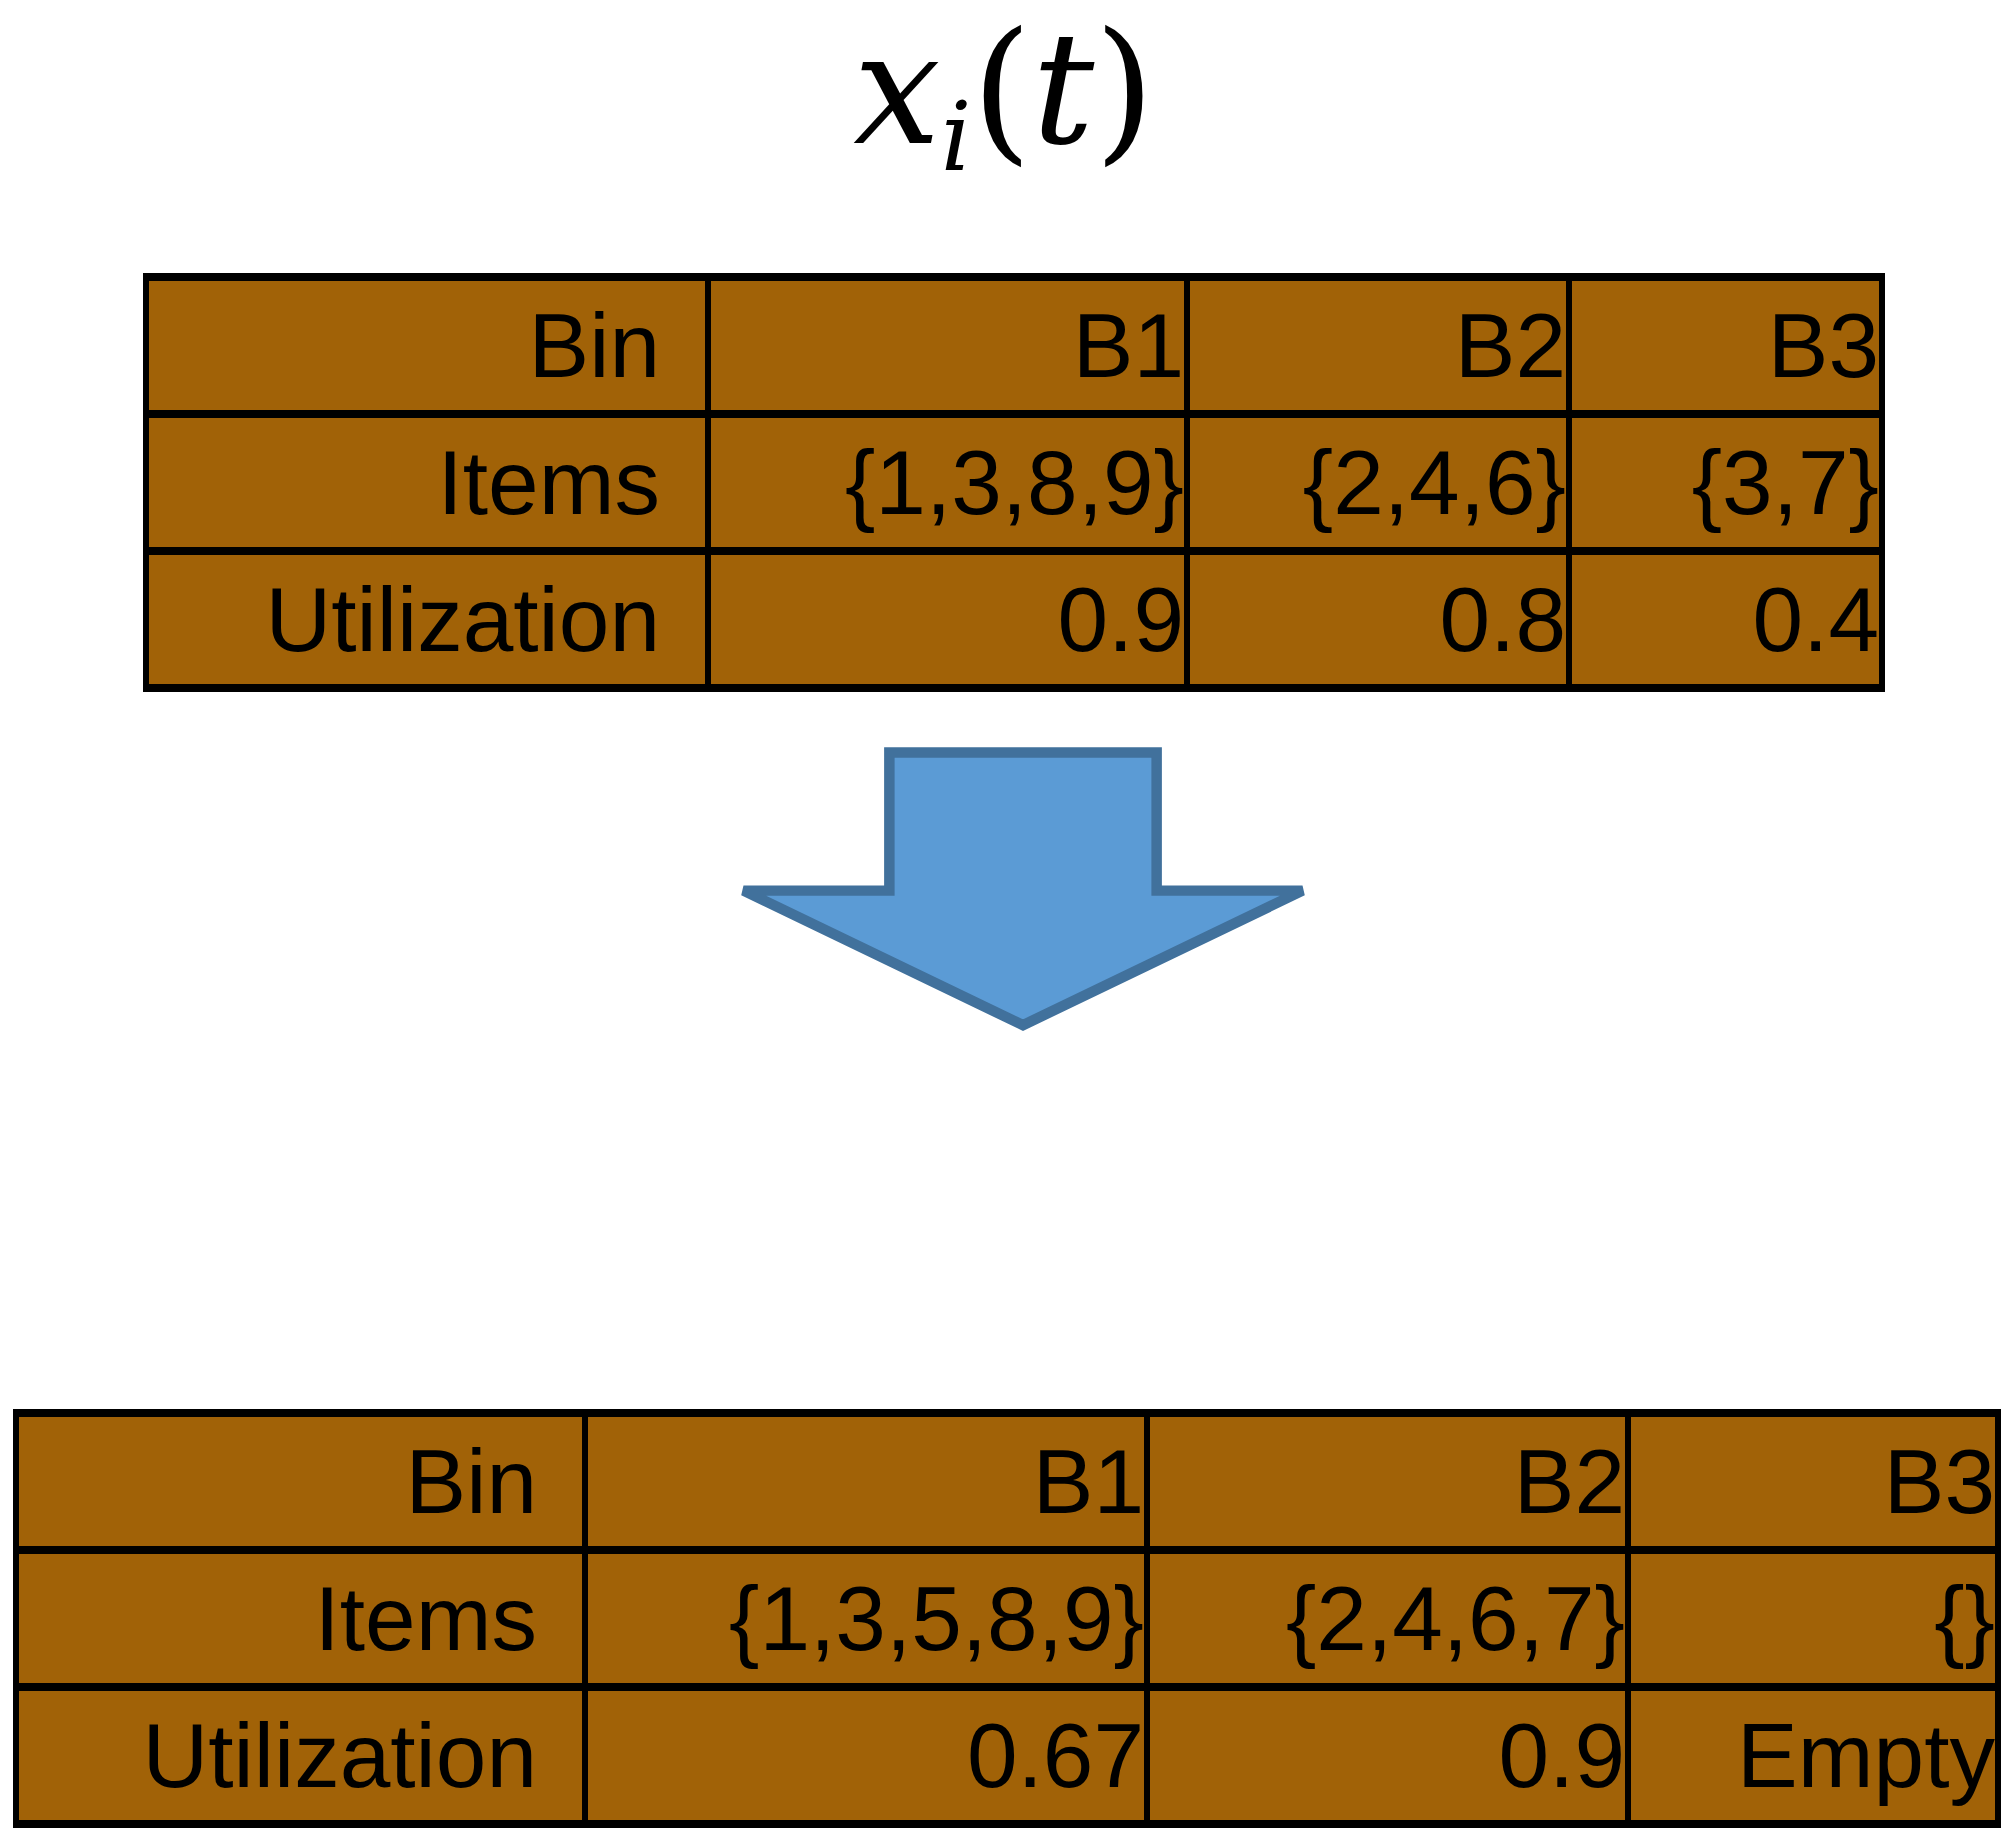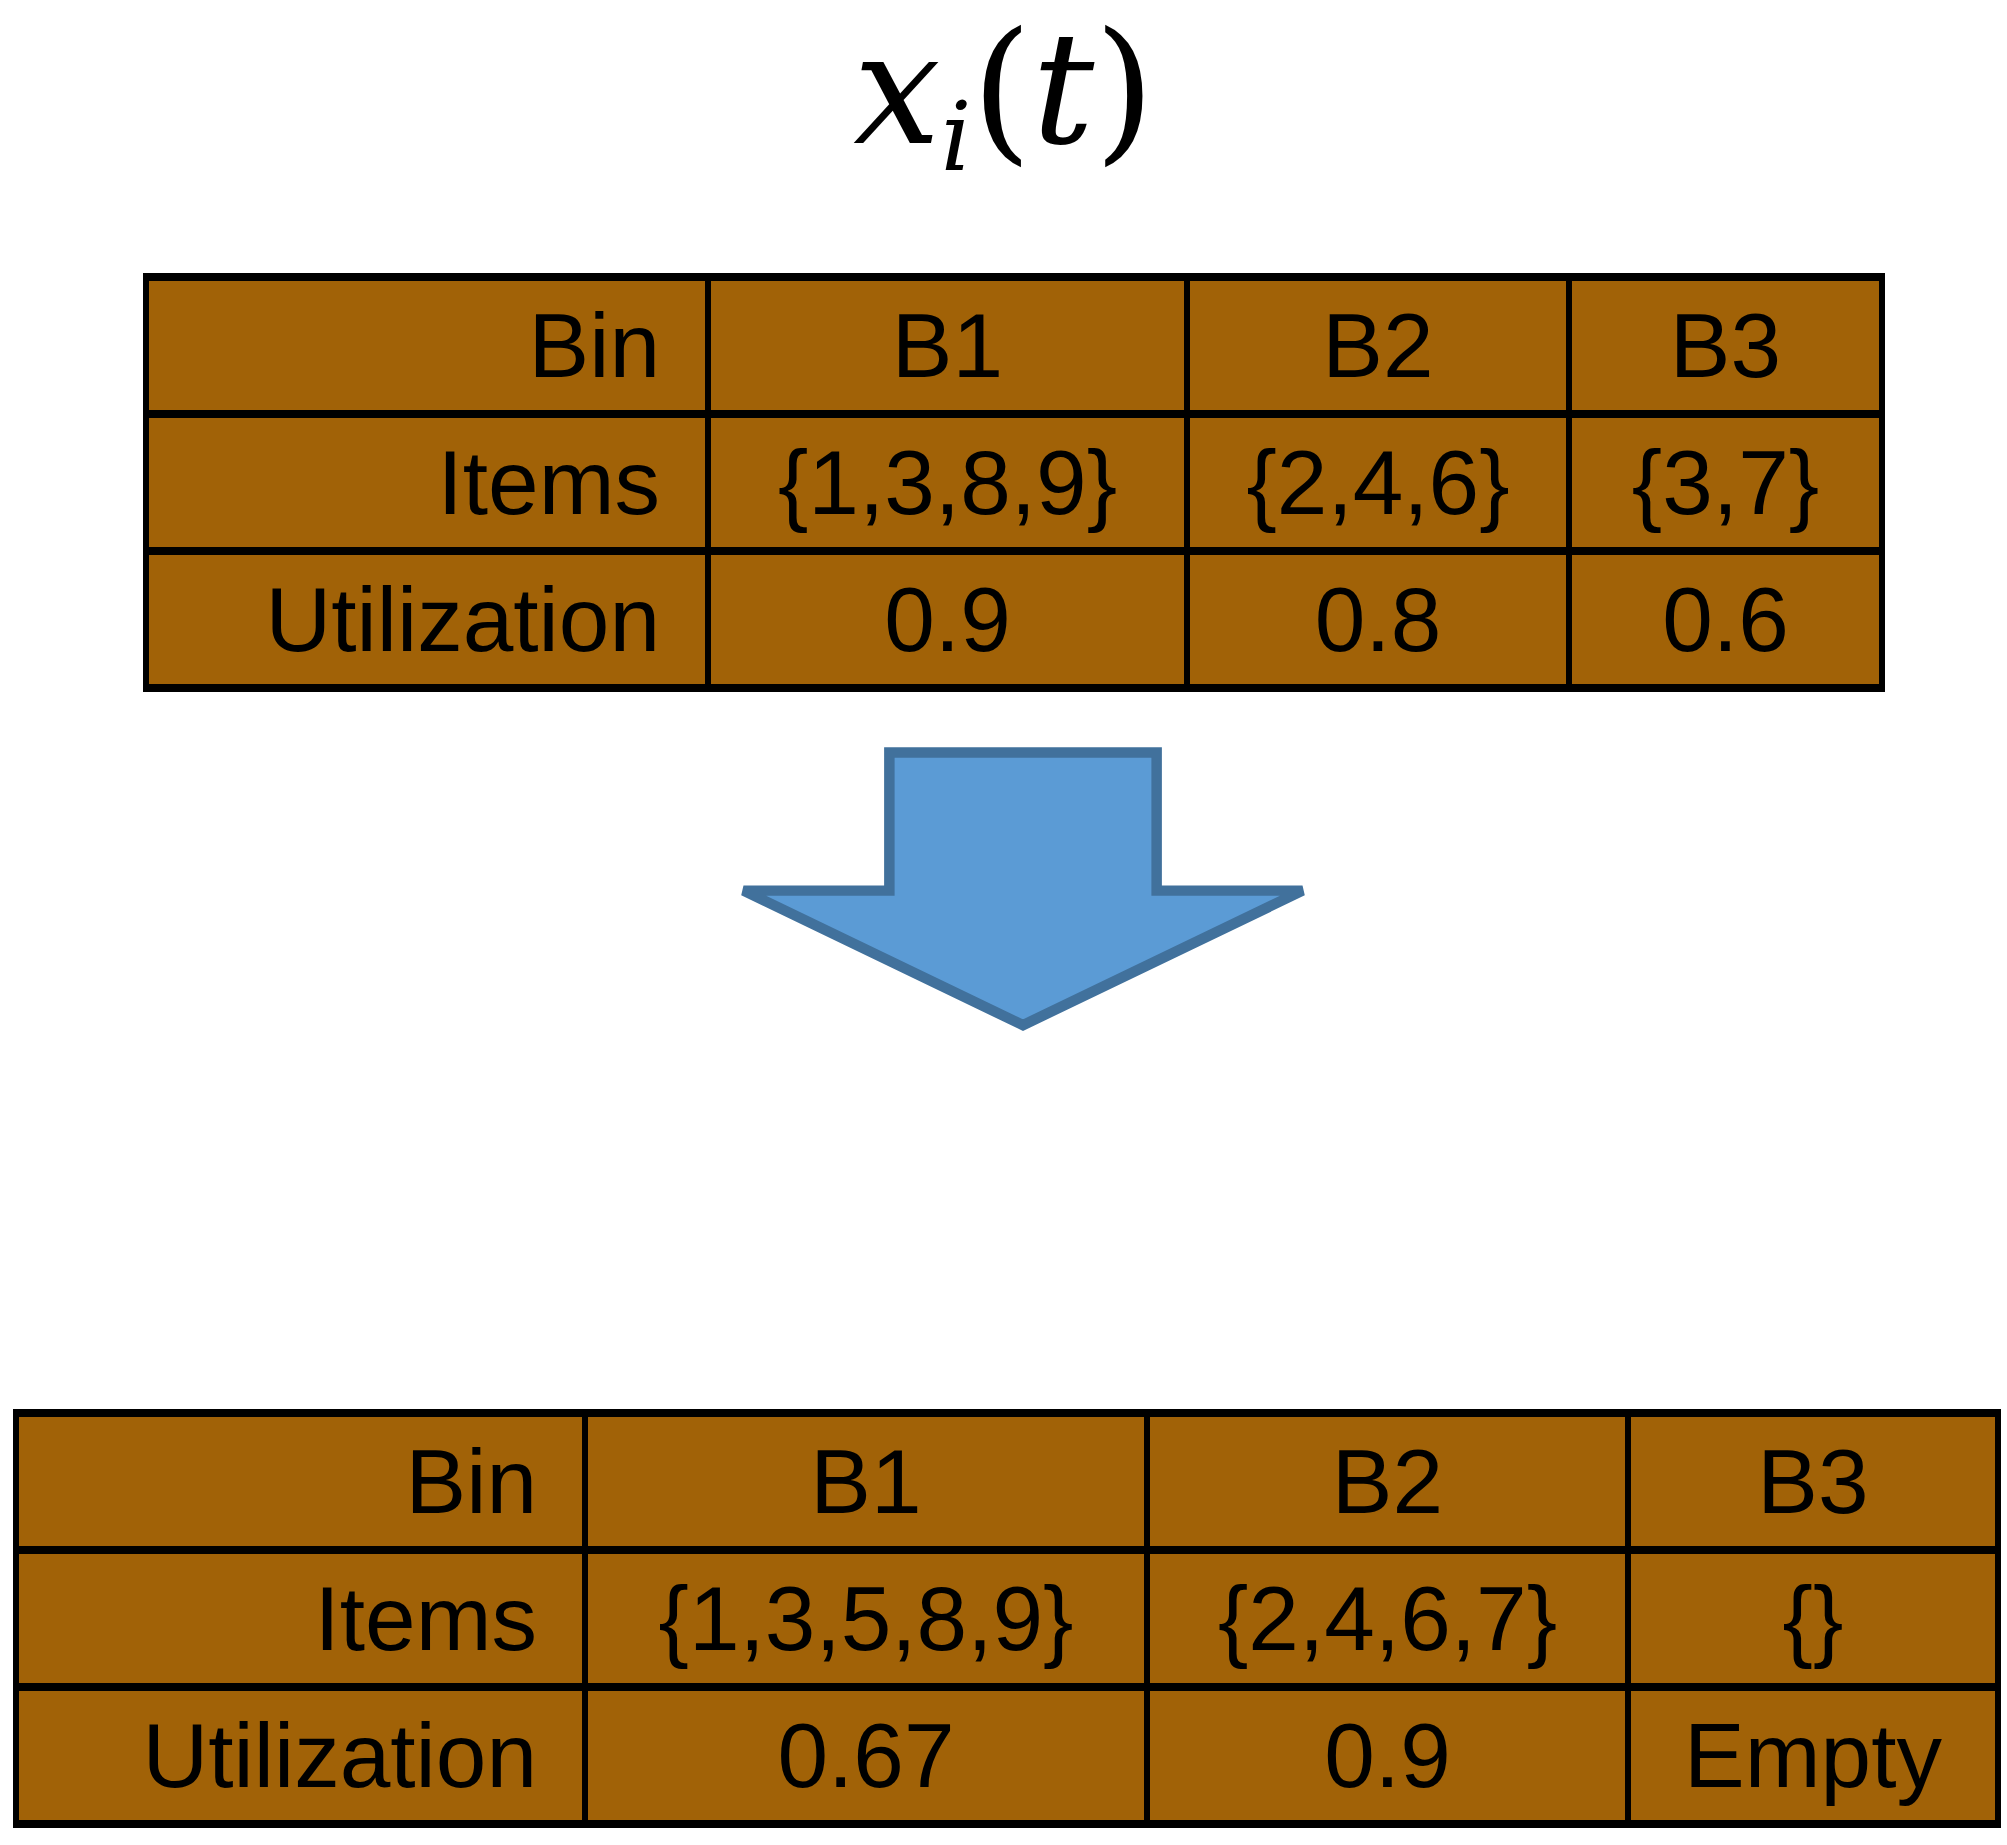--- a/index.html
+++ b/index.html
@@ -46,21 +46,21 @@
   table.state-table td {
     border-style: solid;
     border-color: #000000;
     border-top-width: 8.7px;
     border-bottom-width: 8.7px;
     border-left-width: 6.1px;
     border-right-width: 6.1px;
     height: 129px;
     font-size: 91px;
     vertical-align: middle;
-    text-align: center;
+    text-align: right;
     padding: 0;
     overflow: hidden;
     white-space: nowrap;
   }
   table.state-table td.rowlabel {
     text-align: right;
     padding-right: 45px;
   }
 
   
@@ -103,21 +103,21 @@
     <tr>
       <td class="rowlabel">Items</td>
       <td>{1,3,8,9}</td>
       <td>{2,4,6}</td>
       <td>{3,7}</td>
     </tr>
     <tr>
       <td class="rowlabel">Utilization</td>
       <td>0.9</td>
       <td>0.8</td>
-      <td>0.6</td>
+      <td>0.4</td>
     </tr>
   </tbody>
     </table>
 
   <svg id="arrow-svg" viewBox="0 0 664 342" aria-hidden="true">
     <polygon points="179,12 485,12 485,170 652,170 332,324 12,170 179,170" fill="#5B9BD5"></polygon>
   </svg>
 
 
   <table id="table-t1" class="state-table">

